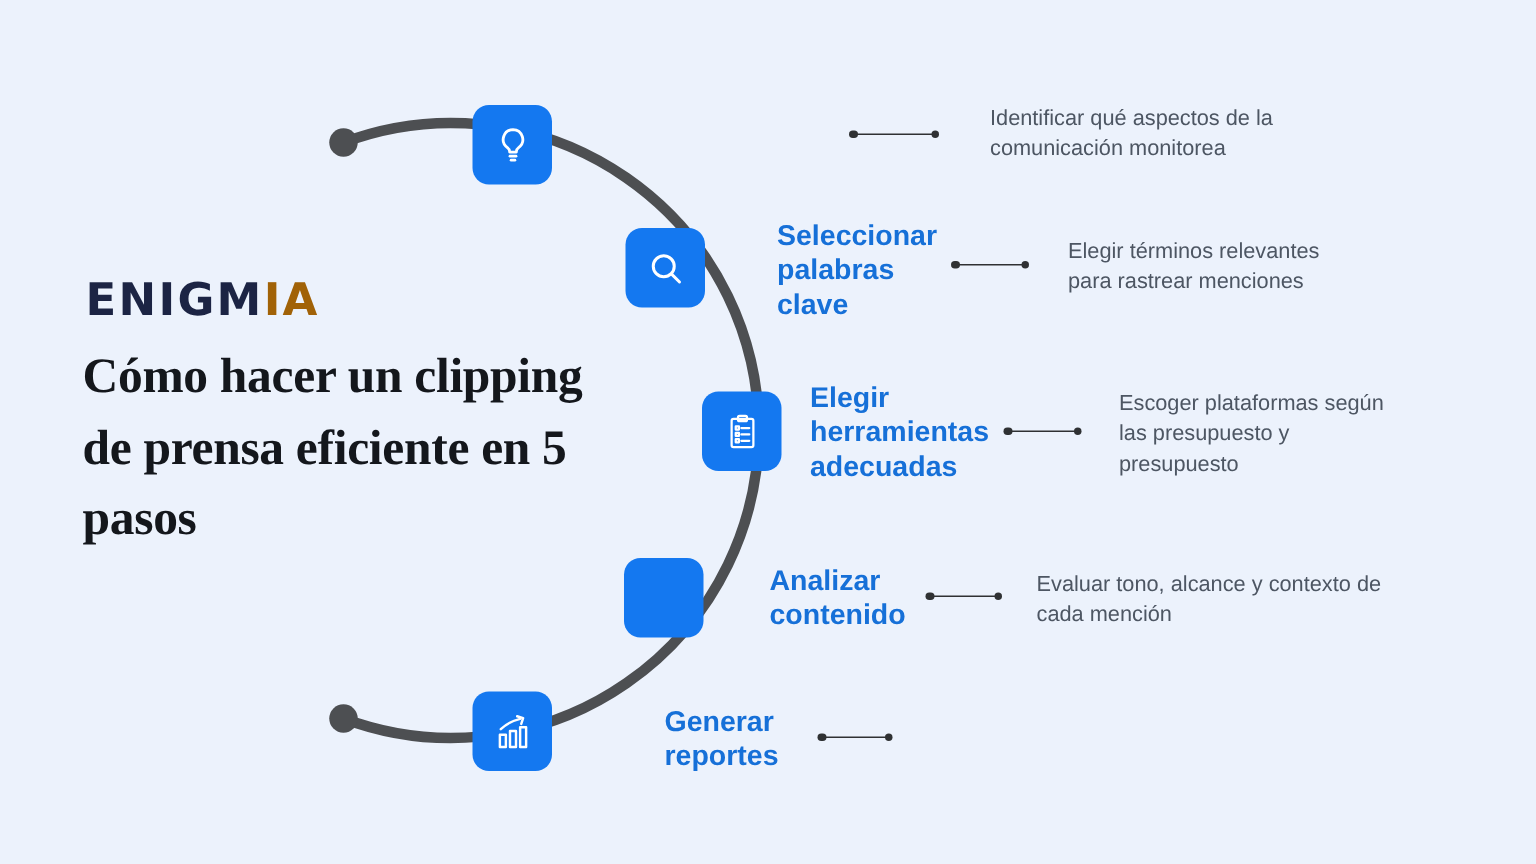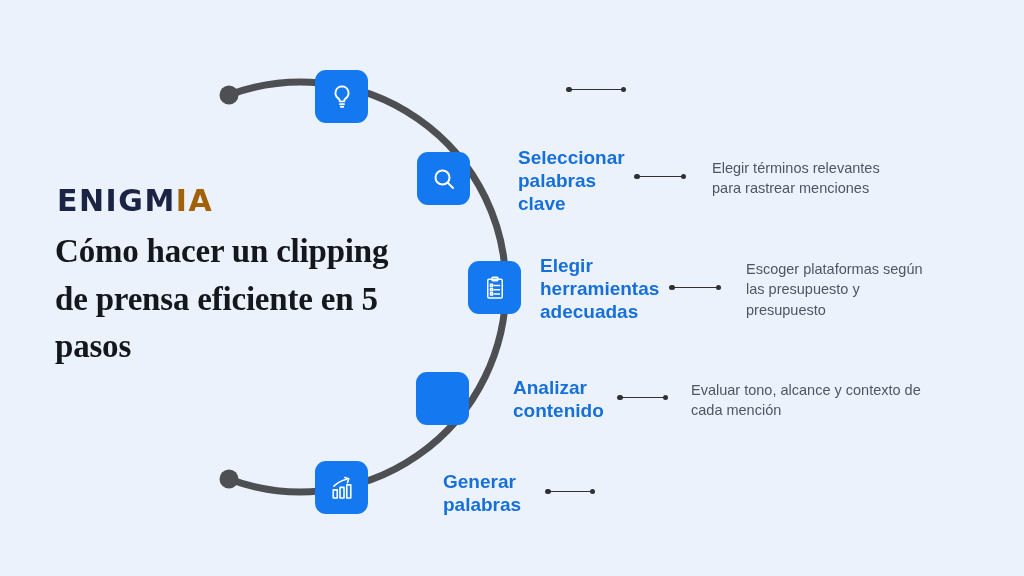--- a/index.html
+++ b/index.html
@@ -86,20 +86,21 @@
   <h1 class="heading">Cómo hacer un clipping de prensa eficiente en 5 pasos</h1>
 
   <div class="iconbox ib1">
     <svg class="icon-svg" viewBox="0 0 24 24" fill="none" stroke="#ffffff" stroke-width="1.5" stroke-linecap="round" stroke-linejoin="round">
       <path d="M12 3.5a5.3 5.3 0 0 0-3 9.6c.7.5 1.2 1.3 1.2 2.1v.3h3.6v-.3c0-.8.5-1.6 1.2-2.1a5.3 5.3 0 0 0-3-9.6z"></path>
       <line x1="10.4" y1="17.7" x2="13.6" y2="17.7"></line>
       <line x1="11" y1="19.8" x2="13" y2="19.8"></line>
     </svg>
   </div>
   <div class="connector c1"></div>
+  <div class="step-desc d1">Identificar qué aspectos de la comunicación monitorea</div>
 
   <div class="iconbox ib2">
     <svg class="icon-svg" viewBox="0 0 24 24" fill="none" stroke="#ffffff" stroke-width="1.6" stroke-linecap="round">
       <circle cx="10.8" cy="10.8" r="5.6"></circle>
       <line x1="15" y1="15" x2="19.2" y2="19.2"></line>
     </svg>
   </div>
   <div class="step-title t2">Seleccionar palabras clave</div>
   <div class="connector c2"></div>
   <div class="step-desc d2">Elegir términos relevantes para rastrear menciones</div>
@@ -127,16 +128,16 @@
 
   <div class="iconbox ib5">
     <svg class="icon-svg" viewBox="0 0 24 24" fill="none" stroke="#ffffff" stroke-width="1.3" stroke-linecap="round" stroke-linejoin="round">
       <rect x="5" y="13.5" width="3.2" height="6.5"></rect>
       <rect x="10.4" y="11.5" width="3.2" height="8.5"></rect>
       <rect x="15.8" y="9.5" width="3.2" height="10.5"></rect>
       <path d="M5.5 10.5 C 8.5 7.5 11.5 6 15.8 5"></path>
       <path d="M14.2 3.6 l3.2 1 l-1 3.1"></path>
     </svg>
   </div>
-  <div class="step-title t5">Generar palabras</div>
+  <div class="step-title t5">Generar reportes</div>
   <div class="connector c5"></div>
 
 </div>
 
 </body></html>

